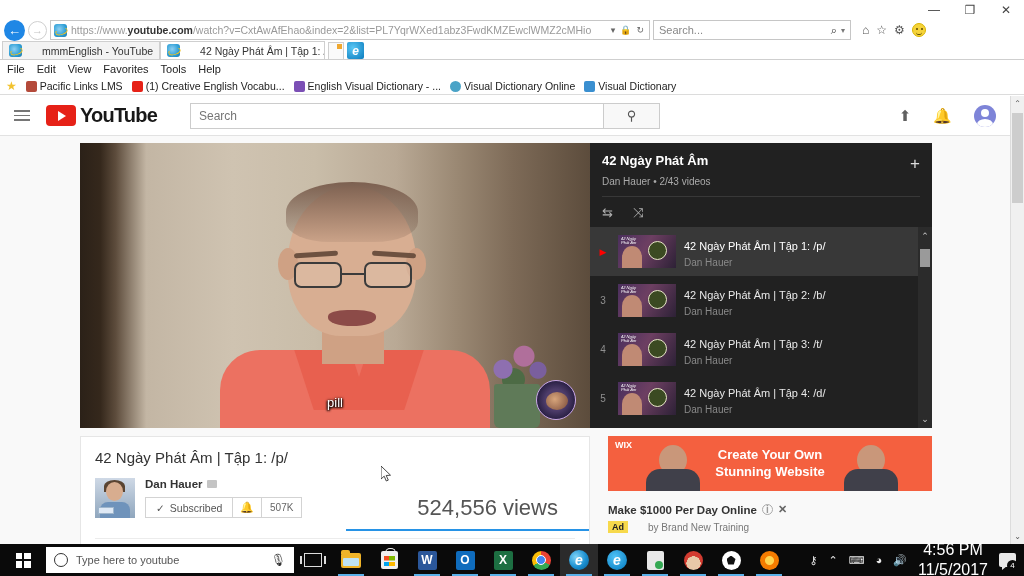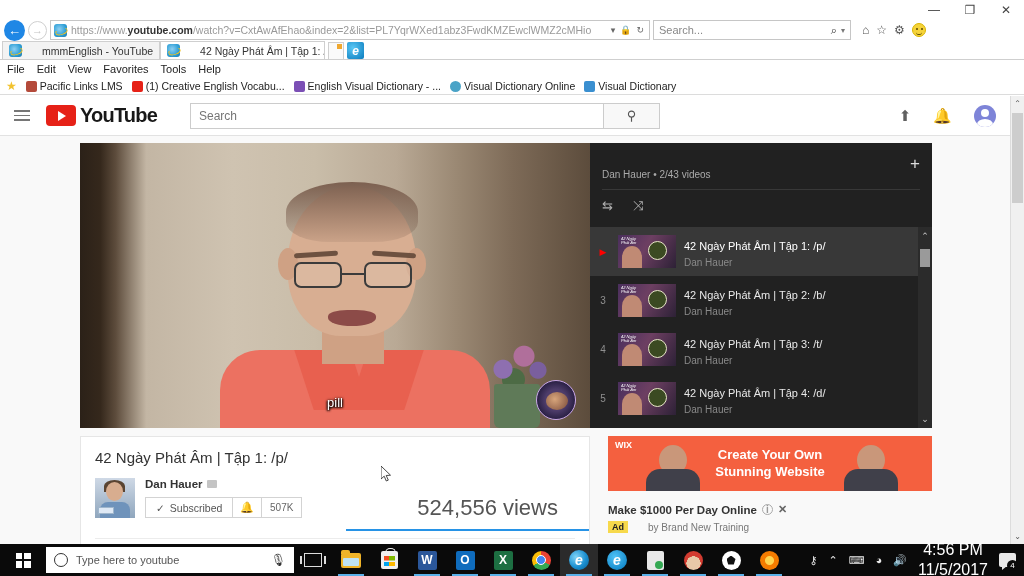--- a/index.html
+++ b/index.html
@@ -263,21 +263,21 @@
     content: ""; position: absolute; left: 9px; top: 11px; width: 22px; height: 18px;
     background: radial-gradient(circle at 40% 40%, #d7a57b, #7a4b3a);
     border-radius: 50%;
   }
 
   .playlist {
     width: 342px; height: 285px; background: #212121; position: relative; overflow: hidden;
   }
   .pl-head { padding: 10px 12px 0 12px; }
   .pl-title { font-size: 13px; color: #fff; font-weight: bold; }
-  .pl-sub { font-size: 10px; color: #aaa; margin-top: 16px; }
+  .pl-sub { font-size: 10px; color: #aaa; margin-top: 8px; }
   .pl-plus { position: absolute; right: 12px; top: 12px; color: #ddd; font-size: 17px; line-height: 1; }
   .pl-ctrls {
     margin: 9px 12px 0 12px; padding: 8px 0 9px 0; border-top: 1px solid #383838;
     display: flex; gap: 20px; color: #b0b0b0; font-size: 13px;
   }
   .pl-items { position: absolute; left: 0; top: 84px; right: 0; bottom: 0; overflow: hidden; }
   .pl-item {
     display: flex; align-items: center; gap: 8px; height: 49px; padding: 0 18px 0 6px;
     position: relative;
   }
@@ -630,20 +630,21 @@
         <div class="plant">
           <div class="flowers"></div>
           <div class="pot"></div>
         </div>
         <div class="caption">pill</div>
         <div class="watermark"></div>
       </div>
 
       <div class="playlist">
         <div class="pl-head">
+          <div class="pl-title">42 Ngày Phát Âm</div>
           <div class="pl-sub">Dan Hauer • 2/43 videos</div>
         </div>
         <div class="pl-plus">+</div>
         <div class="pl-ctrls">
           <span>⇆</span>
           <span>⤨</span>
         </div>
 
         <div class="pl-items">
           <div class="pl-item active">

